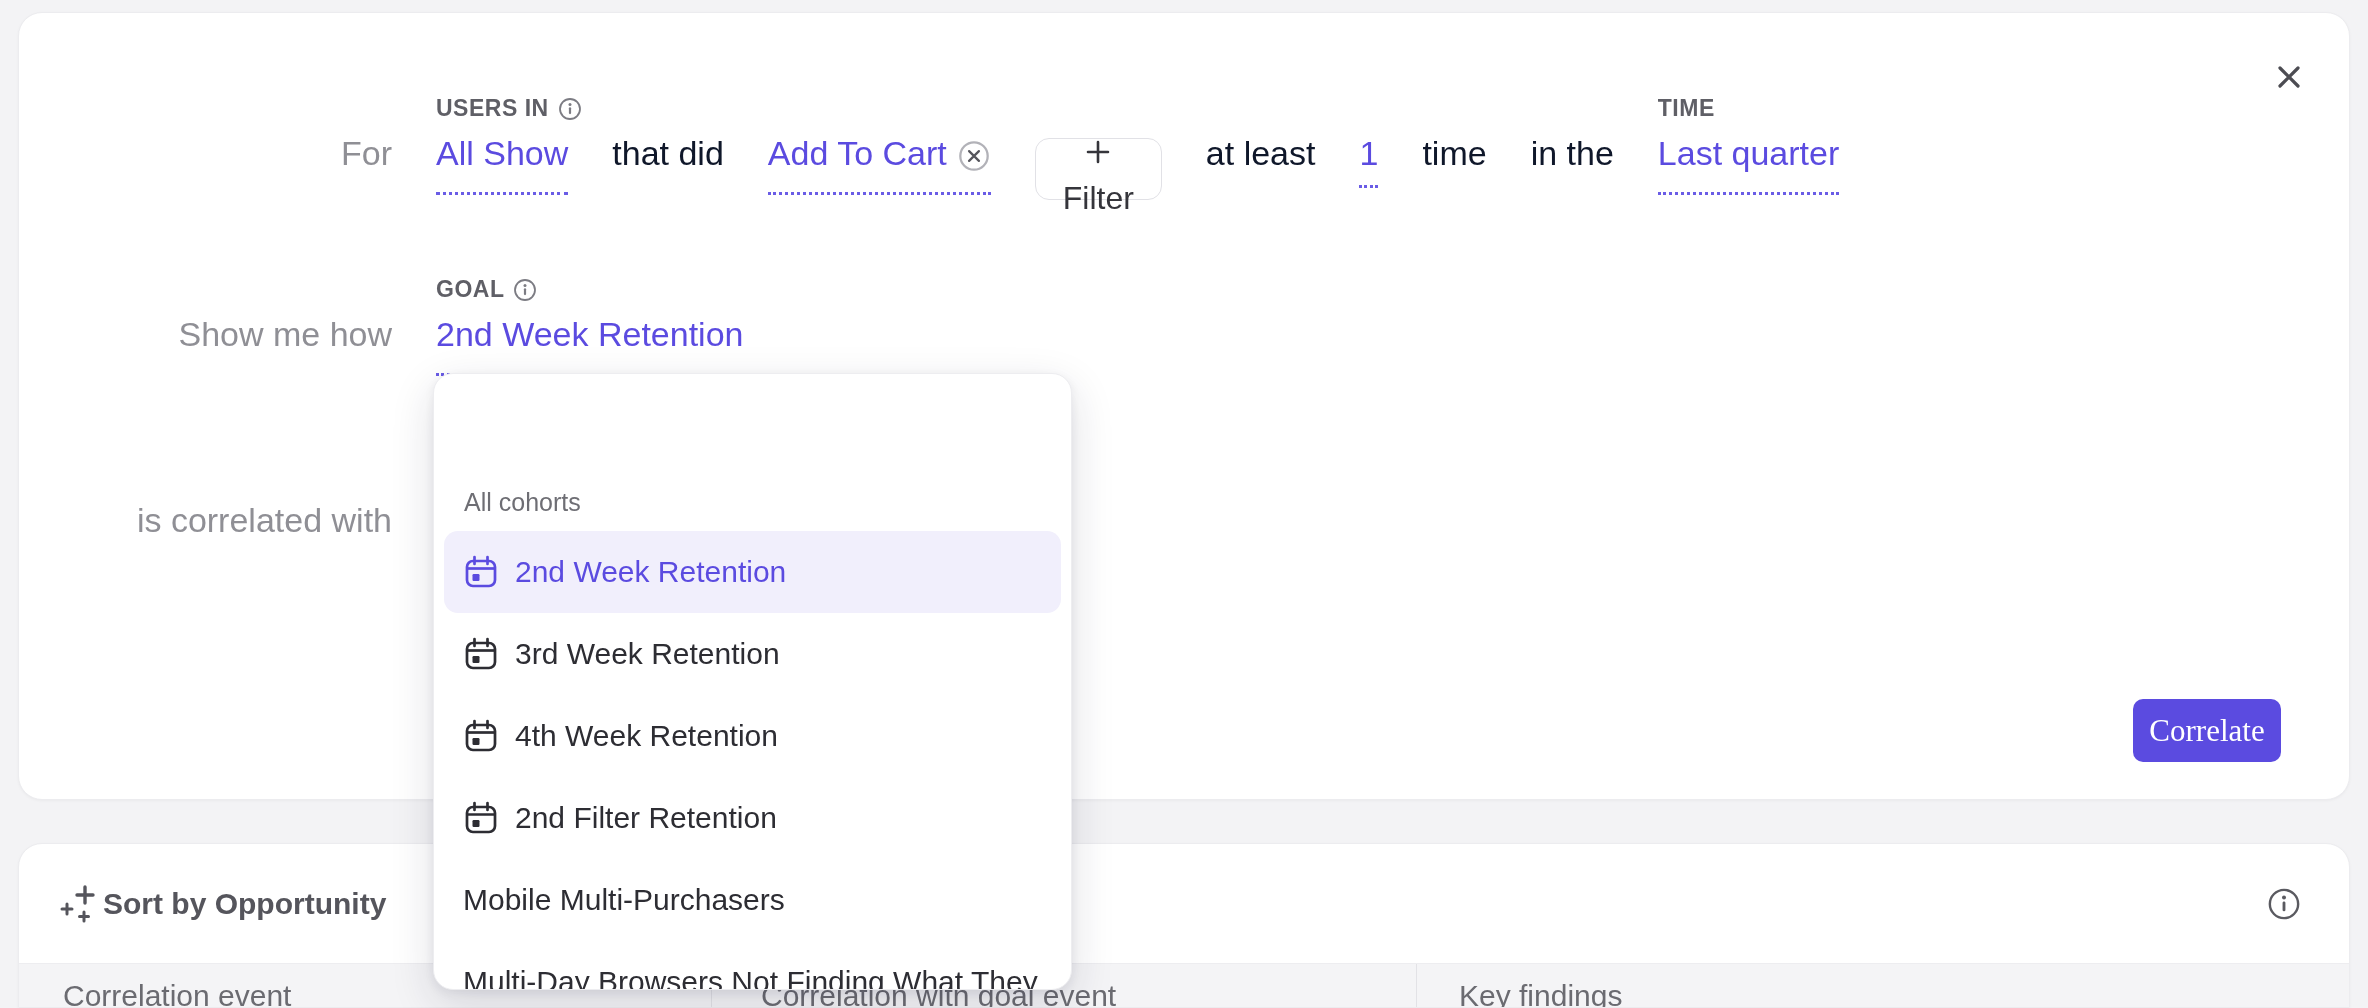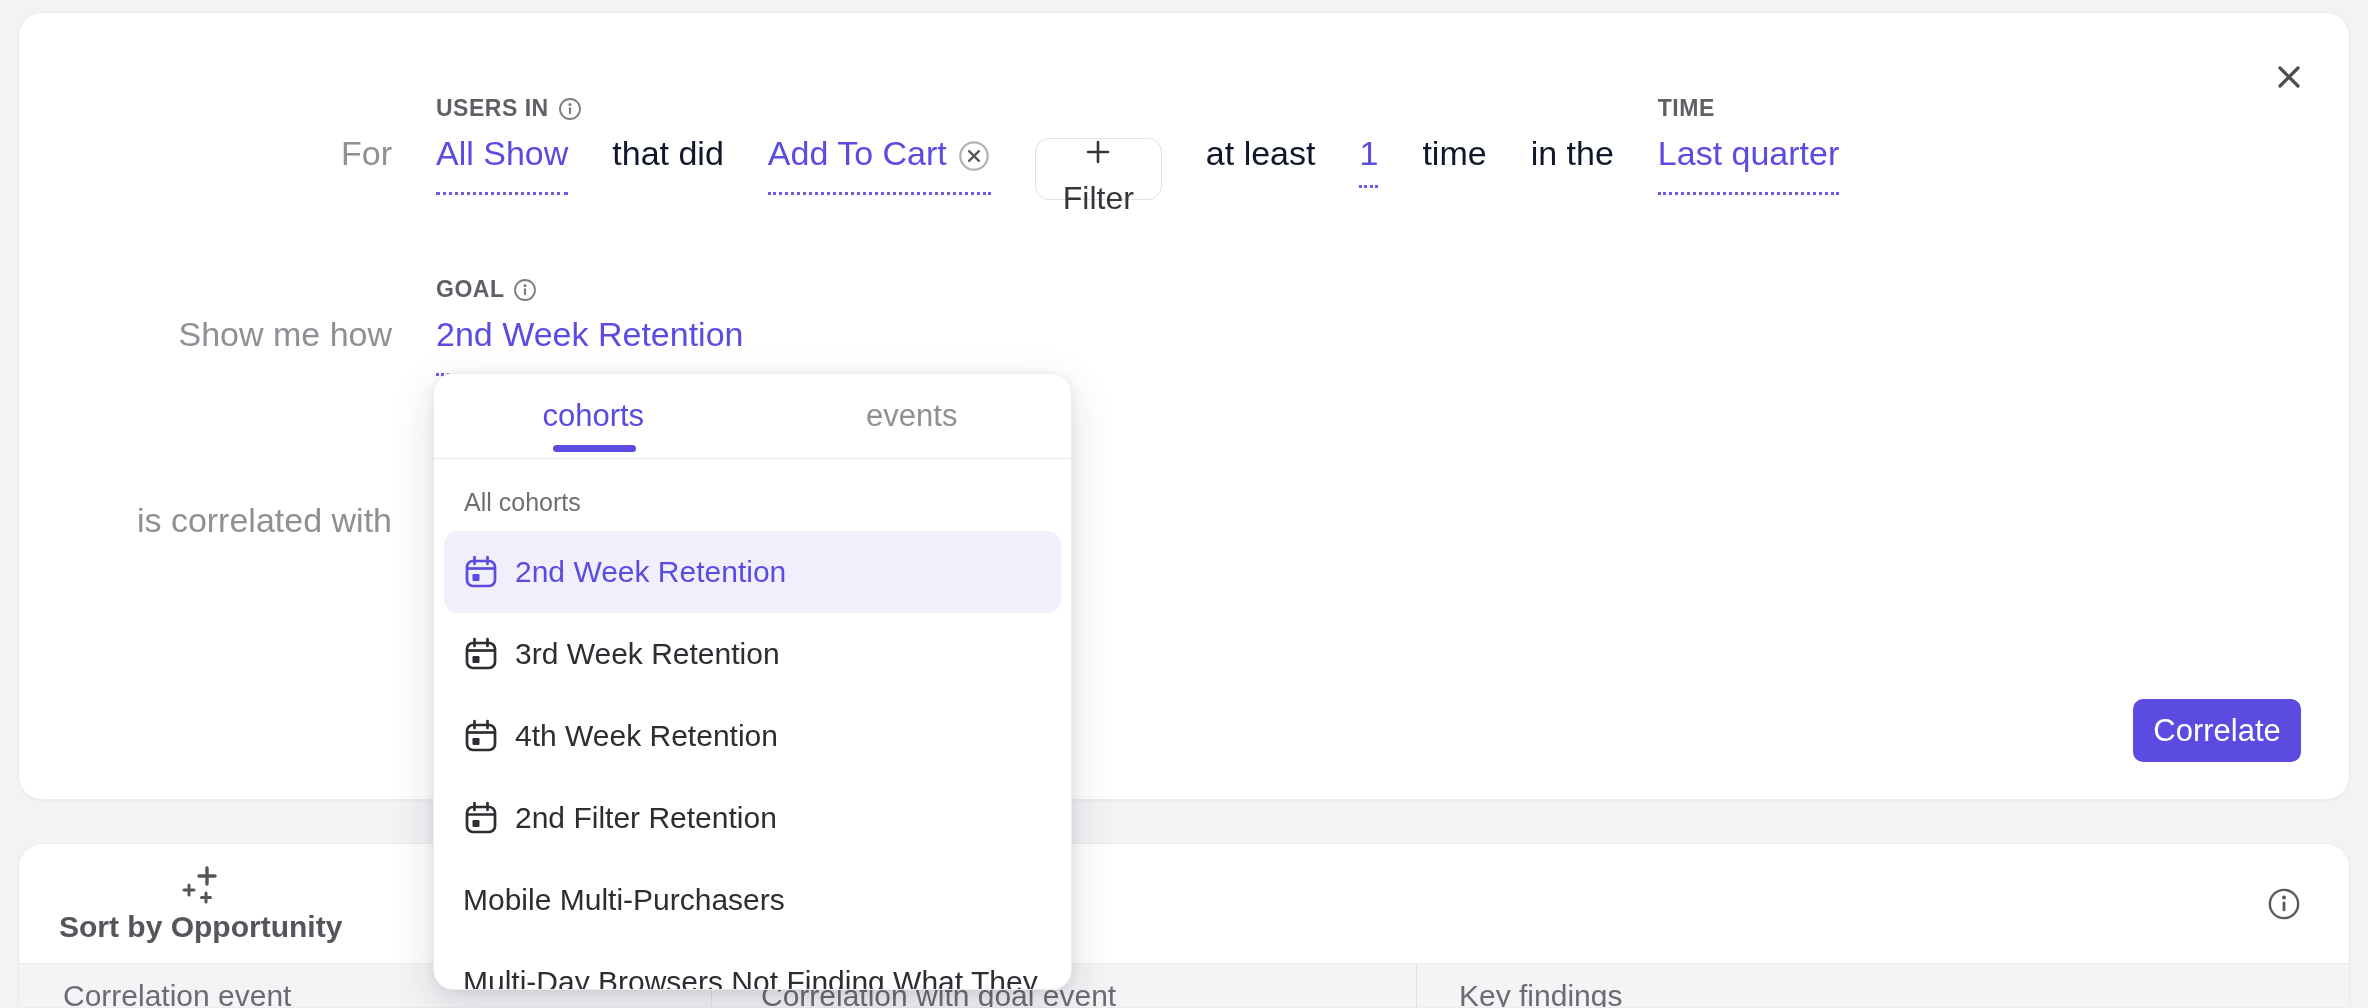--- a/index.html
+++ b/index.html
@@ -25,43 +25,43 @@
   .gray-word { color:#0f172a; }
   .count-field { padding-bottom:12px; }
 
   .filter-btn { display:inline-flex; align-items:center; gap:15px; height:62px; padding:0 27px;
                 background:#fff; border:1.5px solid #e1e1e6; border-radius:14px; font-size:32px; color:#35353b;
                 font-family:"Liberation Sans", sans-serif; cursor:pointer;flex-direction:column; }
 
   .close-btn { position:absolute; top:44px; left:2250px; width:40px; height:40px; background:none; border:none;
                color:#4c4c52; cursor:pointer; display:flex; align-items:center; justify-content:center; }
 
-  .correlate-btn { position:absolute; left:2114px; top:686px; width:168px; height:63px; border:none;
+  .correlate-btn { position:absolute; left:2114px; top:686px; width:148px; height:63px; border:none;
                    background:#5b4be0; color:#fff; font-size:31px; border-radius:10px; cursor:pointer;
-                   font-family:Liberation Sans, sans-serif; }
+                   font-family:Liberation Serif, serif; }
 
   
   .dropdown { position:absolute; left:433px; top:373px; width:639px; height:617px; background:#fff;
               border-radius:20px; border:1px solid #ededf0; z-index:30; overflow:hidden;
               box-shadow:0 14px 44px rgba(30,30,60,.14), 0 3px 10px rgba(30,30,60,.07); }
   .tabs { position:relative; height:85px; display:flex; border-bottom:1px solid #e9e9ec; }
   .tab { flex:1; display:flex; align-items:center; justify-content:center; font-size:31px; color:#8f8f95; cursor:pointer; }
   .tab.active { color:#5b4be0; }
   .tab-underline { position:absolute; left:119px; top:71px; width:83px; height:7px; border-radius:4px; background:#5b4be0; }
   .section-label { position:absolute; left:30px; top:114px; font-size:25px; color:#6e6e74; }
   .item-list { position:absolute; top:157px; left:0; right:0; }
   .item { height:82px; margin:0 10px; padding-left:19px; display:flex; align-items:center; gap:16px;
           font-size:30px; color:#2d2d33; border-radius:14px; cursor:pointer; }
   .item.selected { background:#f1effc; color:#5b4be0; }
   .cal-icon { width:36px; height:36px; flex:0 0 36px; }
 
   
   .sort-row { position:relative; height:120px; display:flex; align-items:center; border-bottom:1px solid #ededf0; }
   .sort-btn { display:flex; align-items:center; gap:4px; margin-left:40px; background:none; border:none;
-              font-size:30px; font-weight:700; color:#55555c; cursor:pointer; font-family:"Liberation Sans", sans-serif;flex-direction:column; }
+              font-size:30px; font-weight:700; color:#55555c; cursor:pointer; font-family:"Liberation Sans", sans-serif; }
   .panel-info { position:absolute; right:48px; top:43px; width:34px; height:34px; color:#5a5a60; cursor:pointer; background:none; border:none; padding:0; }
   .table-head { position:relative; height:45px; background:#f4f4f6; font-size:30px; color:#6b6b71; }
   .th { position:absolute; top:15px; white-space:nowrap; }
   .th1 { left:44px; } .th2 { left:742px; } .th3 { left:1440px; }
   .vdiv { position:absolute; top:0; bottom:0; width:1px; background:#e2e2e6; }
   .vdiv1 { left:692px; } .vdiv2 { left:1397px; }
 
   .iicon { display:inline-block; }
   svg { display:block; }
 </style>
@@ -178,25 +178,20 @@
     <div class="table-head">
       <span class="th th1">Correlation event</span>
       <span class="th th2">Correlation with goal event</span>
       <span class="th th3">Key findings</span>
       <span class="vdiv vdiv1"></span>
       <span class="vdiv vdiv2"></span>
     </div>
   </section>
 
   <div class="dropdown">
-    <div class="tabs">
-      <div class="tab active">cohorts</div>
-      <div class="tab">events</div>
-      <div class="tab-underline"></div>
-    </div>
     <div class="section-label">All cohorts</div>
     <div class="item-list">
 
       <div class="item selected">
         <span class="cal-icon">
           <svg width="36" height="36" viewBox="0 0 36 36">
               <rect x="4" y="7" width="28" height="25" rx="6" fill="none" stroke="currentColor" stroke-width="2.7"></rect>
               <path d="M4 14.5 H32" stroke="currentColor" stroke-width="2.7" fill="none"></path>
               <path d="M11.5 3 V10 M24.5 3 V10" stroke="currentColor" stroke-width="2.7" stroke-linecap="round" fill="none"></path>
               <rect x="9.5" y="20" width="7" height="7" rx="1.2" fill="currentColor"></rect>

